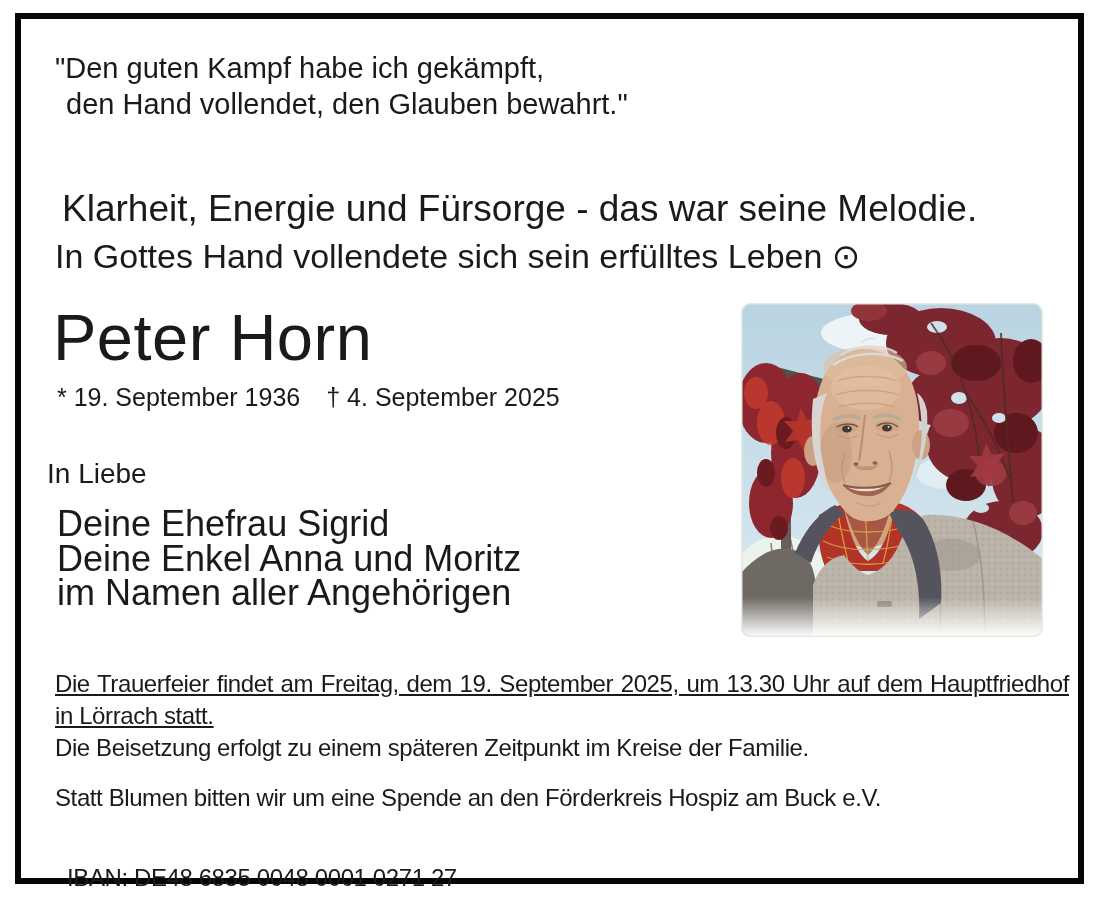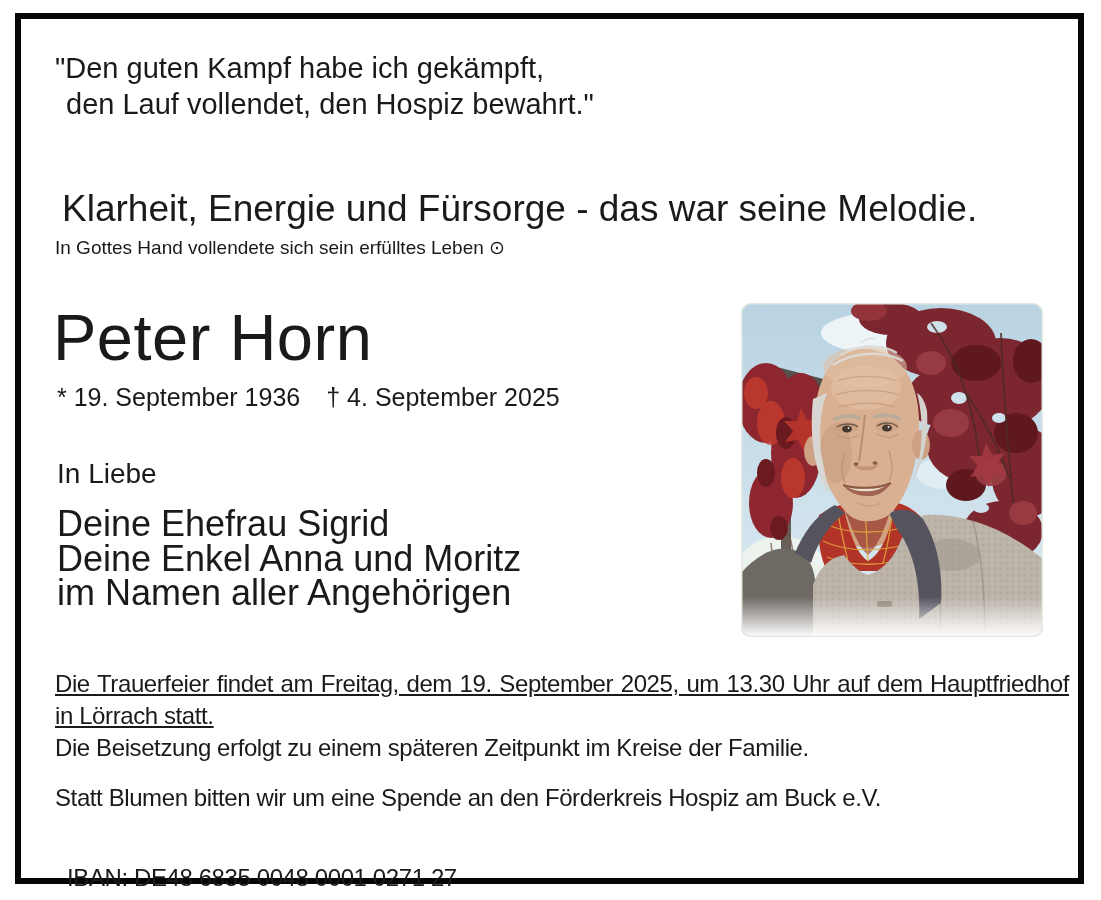--- a/index.html
+++ b/index.html
@@ -16,25 +16,25 @@
     left:15px;top:13px;
     width:1057px;height:859px;
     border:6px solid #060606;
     background:#ffffff;
   }
   .abs{position:absolute;white-space:nowrap;}
   .quote-l1{left:55px;top:52px;font-size:29px;}
   .quote-l2{left:66px;top:88px;font-size:29px;}
   .quote-attr{left:412px;top:117px;font-size:25px;}
   .tribute-1{left:62px;top:188px;font-size:37px;}
-  .tribute-2{left:55px;top:236px;font-size:19px;}
+  .tribute-2{left:55px;top:236px;font-size:34px;}
   .name{left:53px;top:300px;font-size:65px;font-weight:400;letter-spacing:0.5px;}
   .dates{left:57px;top:383px;font-size:25px;}
   .dates .death{margin-left:26px;margin-top:48px;}
-  .salutation{left:57px;top:458px;font-size:28px;}
+  .salutation{left:47px;top:458px;font-size:28px;}
   .mourners{left:57px;top:507px;font-size:36px;line-height:34.5px;}
   .funeral{
     left:55px;top:668px;width:1014px;
     font-size:24px;line-height:32px;letter-spacing:-0.4px;
     white-space:normal;
   }
   .funeral .service{text-align:justify;text-decoration:underline;}
   .donation{left:55px;top:784px;font-size:24px;letter-spacing:-0.4px;}
   .iban{left:67px;top:816px;font-size:24px;letter-spacing:-0.4px;margin-top:48px;}
   .photo{
@@ -43,21 +43,21 @@
   }
   .photo svg{display:block;}
 </style>
 </head>
 <body>
 
 <div class="page">
   <div class="frame"></div>
 
   <div class="abs quote-l1">"Den guten Kampf habe ich gekämpft,</div>
-  <div class="abs quote-l2">den Lauf vollendet, den Hospiz bewahrt."</div>
+  <div class="abs quote-l2">den Hand vollendet, den Glauben bewahrt."</div>
 
   <div class="abs tribute-1">Klarheit, Energie und Fürsorge - das war seine Melodie.</div>
   <div class="abs tribute-2">In Gottes Hand vollendete sich sein erfülltes Leben ⊙</div>
 
   <div class="abs name">Peter Horn</div>
   <div class="abs dates">
     <span class="birth">* 19. September 1936</span><span class="death">† 4. September 2025</span>
   </div>
 
   <div class="abs salutation">In Liebe</div>

